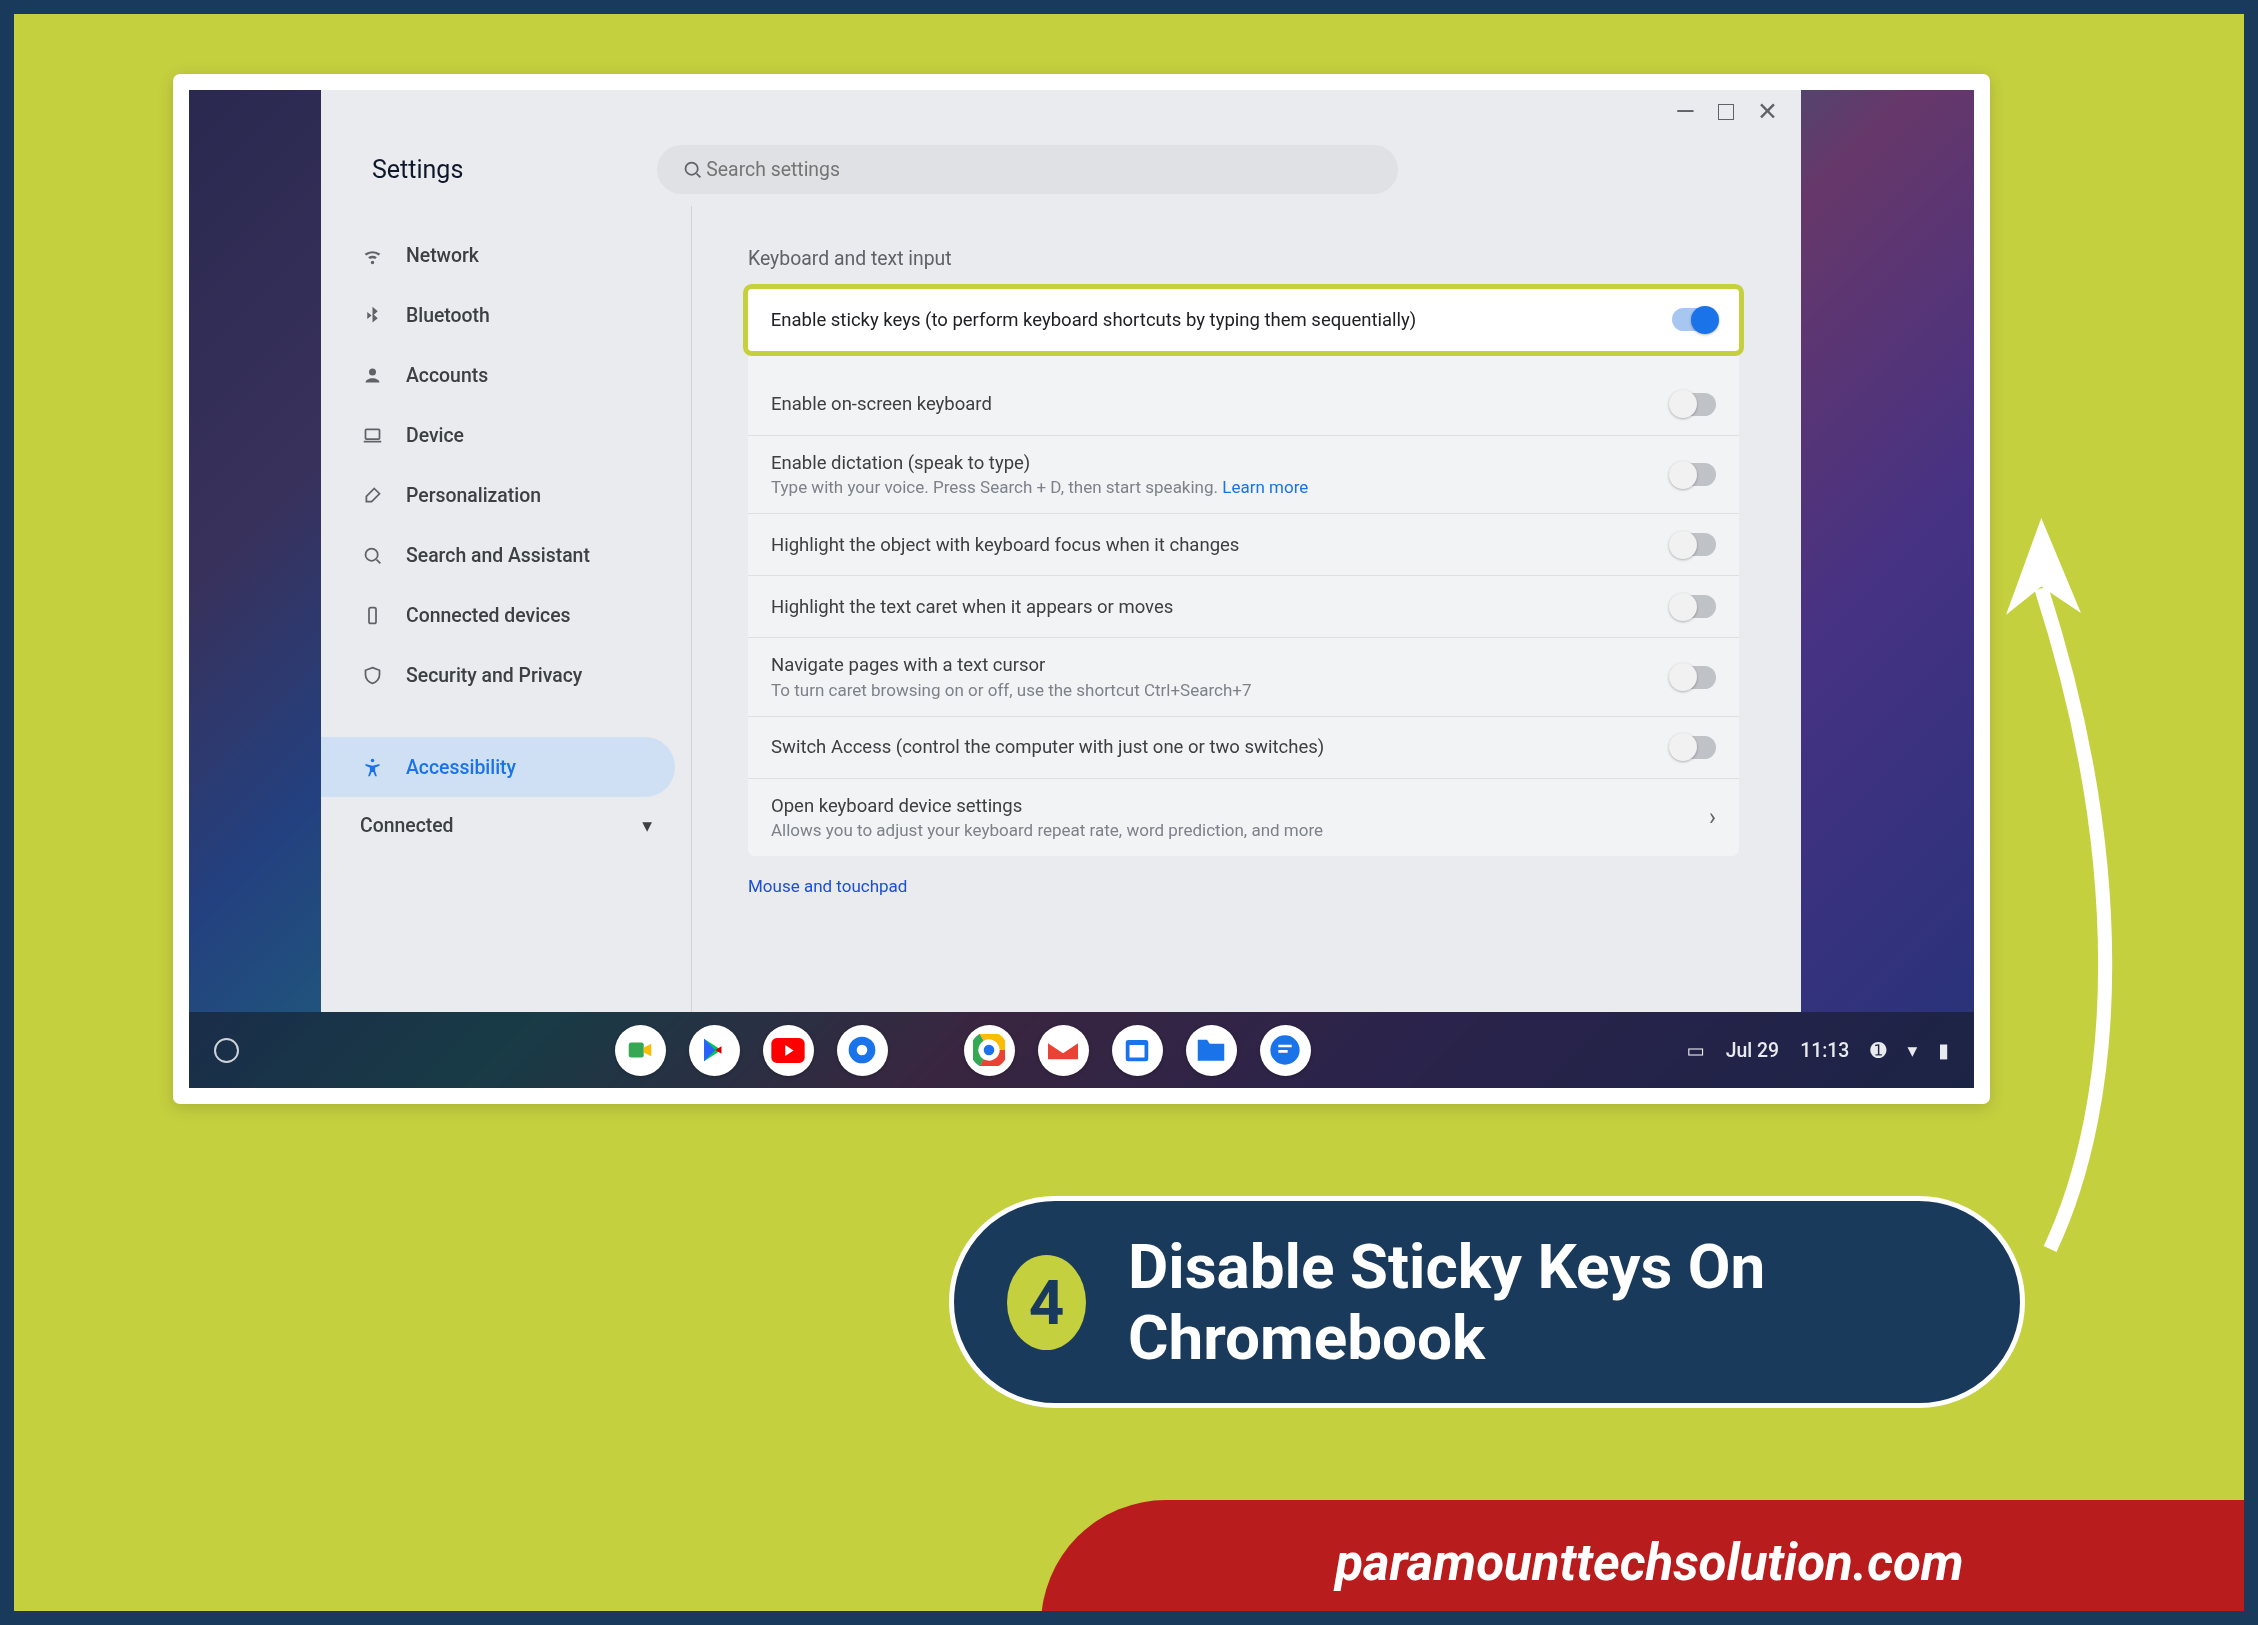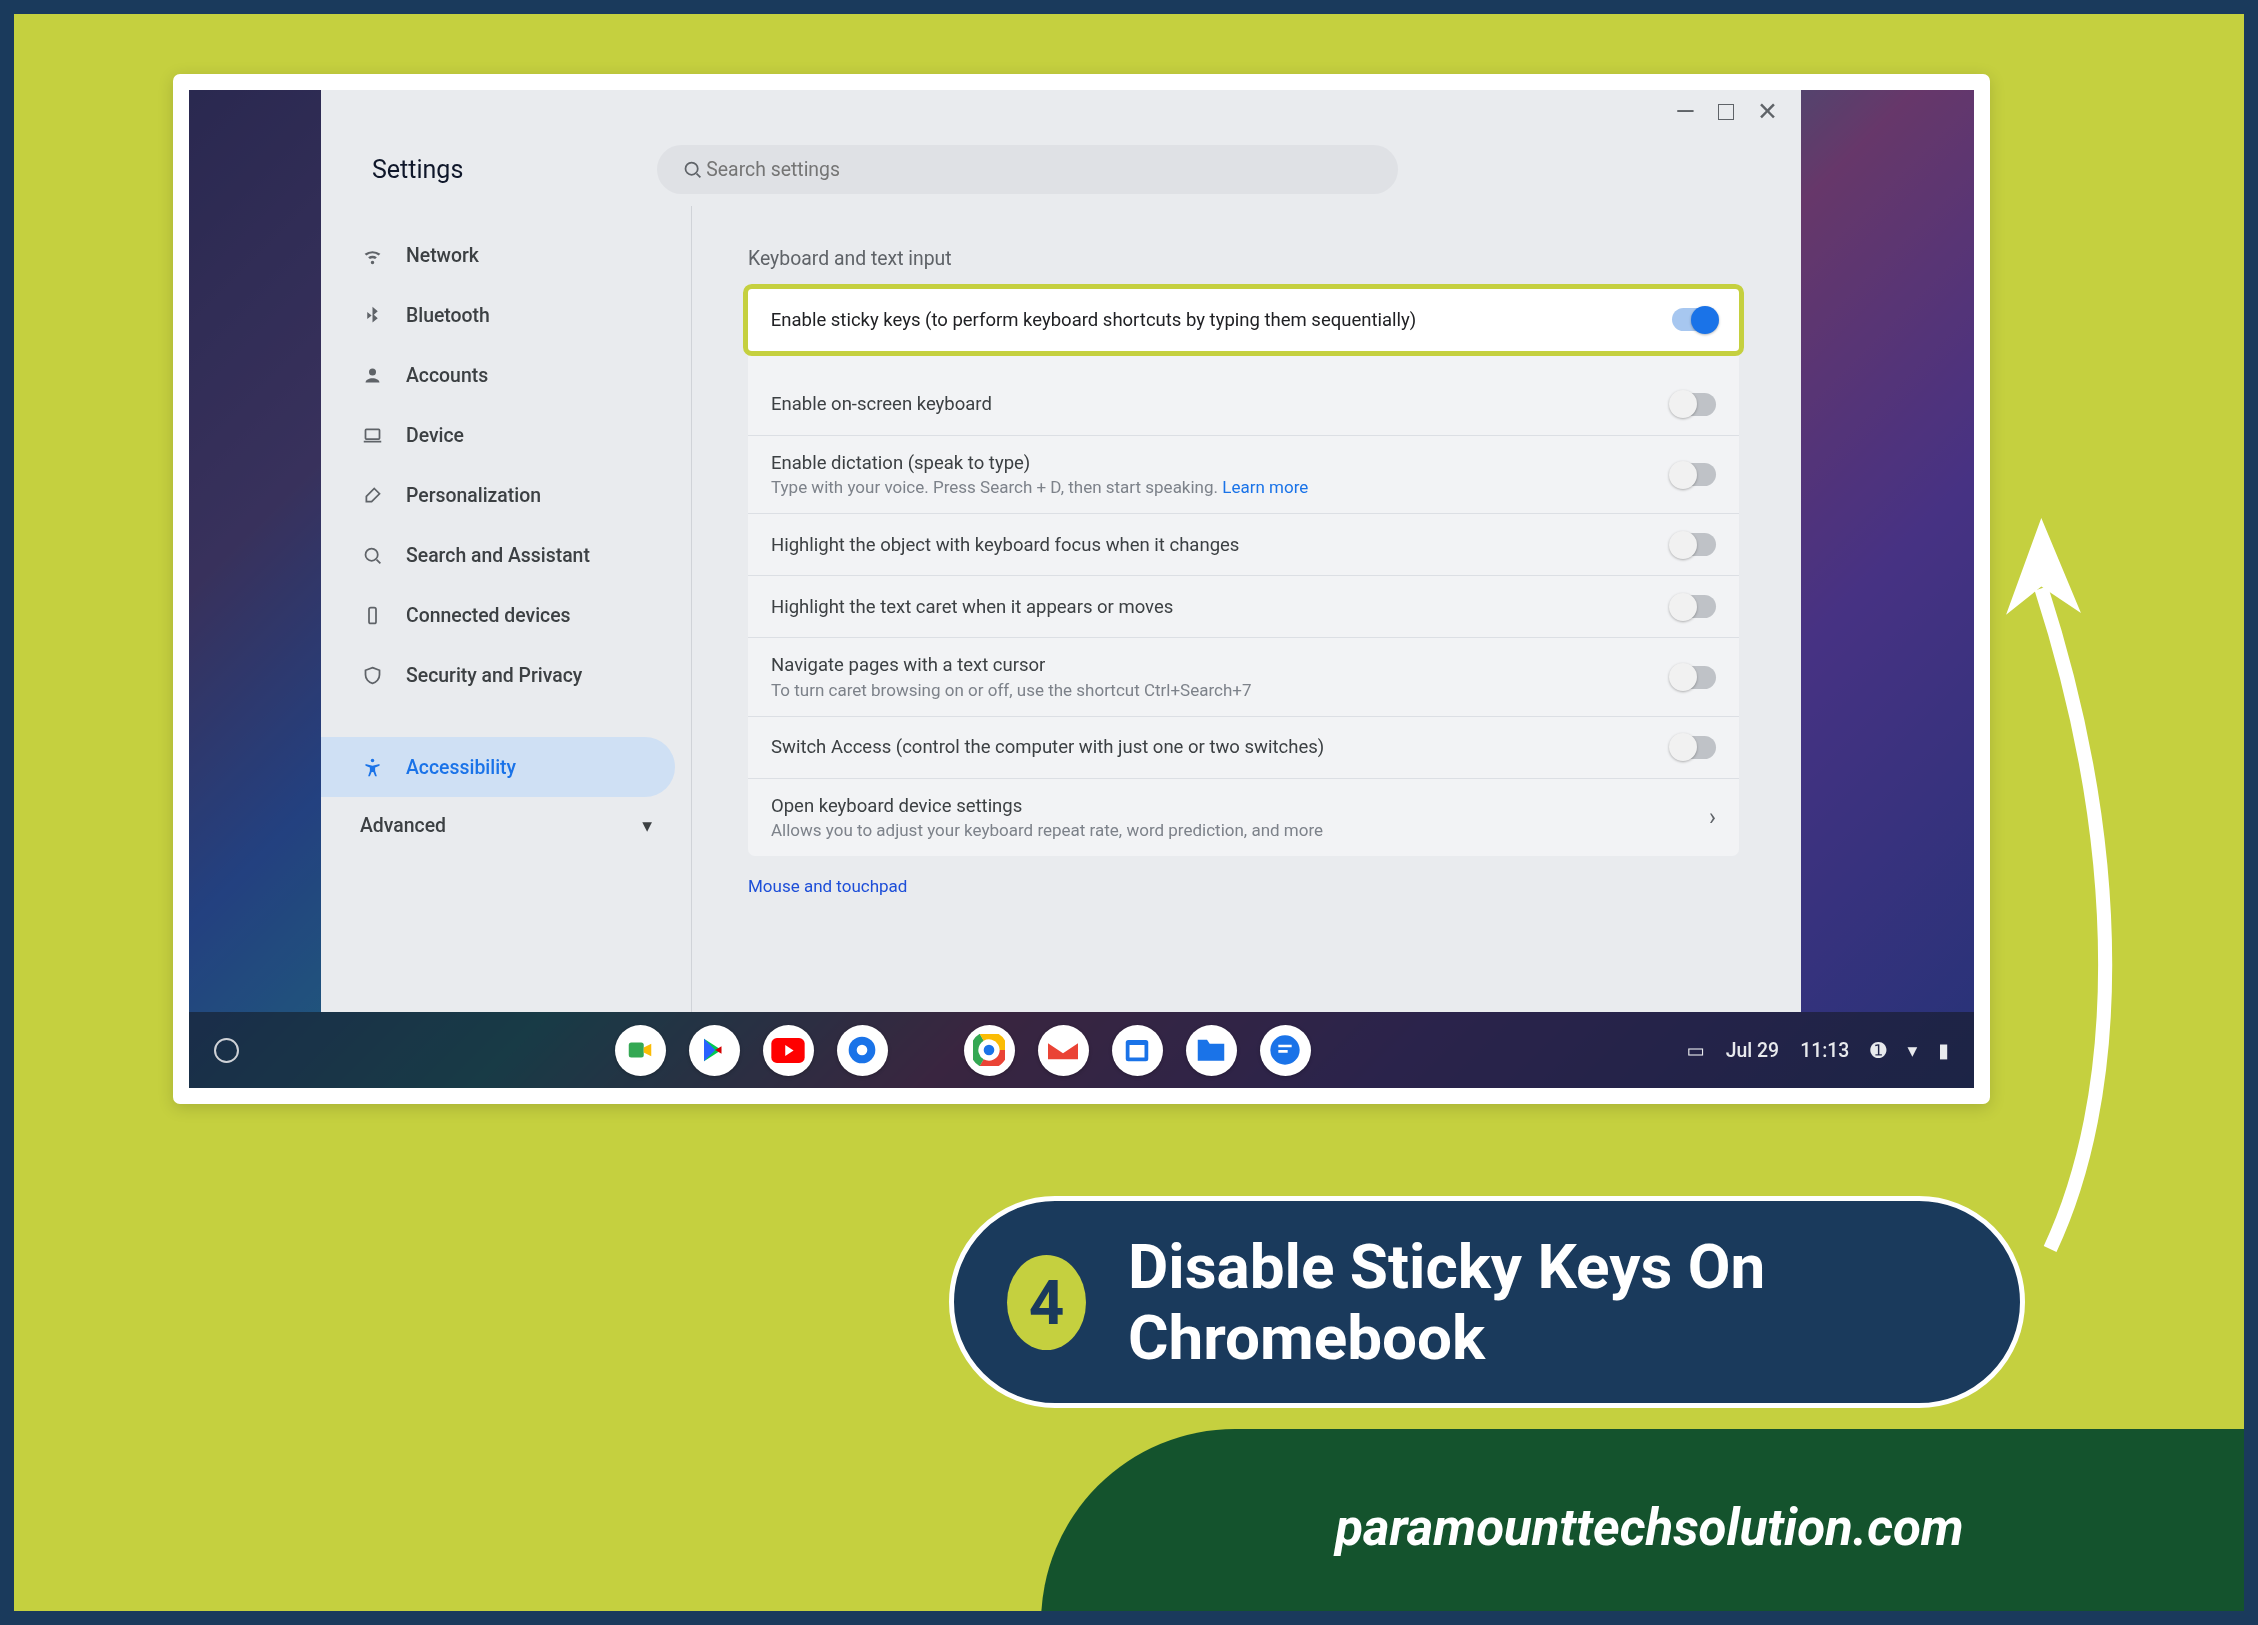--- a/index.html
+++ b/index.html
@@ -60,21 +60,21 @@
 
 
 .pill{position:absolute;left:935px;top:1182px;width:1076px;height:212px;background:#1a3a5c;border:5.3px solid #fff;border-radius:106px;display:flex;align-items:center;gap:42px;padding:0 53px}
 .pill .num{width:95px;height:95px;border-radius:50%;background:#c5d03f;display:flex;align-items:center;justify-content:center;color:#1a3a5c;font-size:62px;font-weight:700}
 .pill .cap{color:#fff;font-size:62px;line-height:1.15;font-weight:700}
 
 
 .arrow{position:absolute;right:97px;top:468px;width:229px;height:794px;pointer-events:none}
 
 
-.brand{position:absolute;right:-14px;bottom:-14px;height:196px;width:1217px;background:#14532d;color:#fff;display:flex;align-items:center;justify-content:center;font-size:51px;font-weight:700;font-style:italic;border-top-left-radius:194px}
+.brand{position:absolute;right:-14px;bottom:-14px;height:125px;width:1217px;background:#b91c1c;color:#fff;display:flex;align-items:center;justify-content:center;font-size:51px;font-weight:700;font-style:italic;border-top-left-radius:194px}
 
 
 .ic svg{width:21px;height:21px}
 </style>
 </head>
 <body>
 
 <div class="shot">
   <div class="desktop"></div>
   <div class="overlay"></div>
@@ -170,21 +170,21 @@
         <div class="side-item active">
           <span class="ic">
               <svg viewBox="0 0 24 24" fill="currentColor">
                 <circle cx="12" cy="4" r="2"></circle>
                 <path d="M4 8l8 2 8-2v2l-5 2v4l2 6h-2l-2-5h-2l-2 5H7l2-6v-4L4 10z"></path>
               </svg>
             </span>
           <span>Accessibility</span>
         </div>
         <div class="side-adv">
-          <span>Advanced</span>
+          <span>Connected</span>
           <span>▾</span>
         </div>
       </div>
 
       <div class="main">
         <div class="section-title">Keyboard and text input</div>
         <div class="card">
 
           <div class="row hl">
             <div class="txt">

